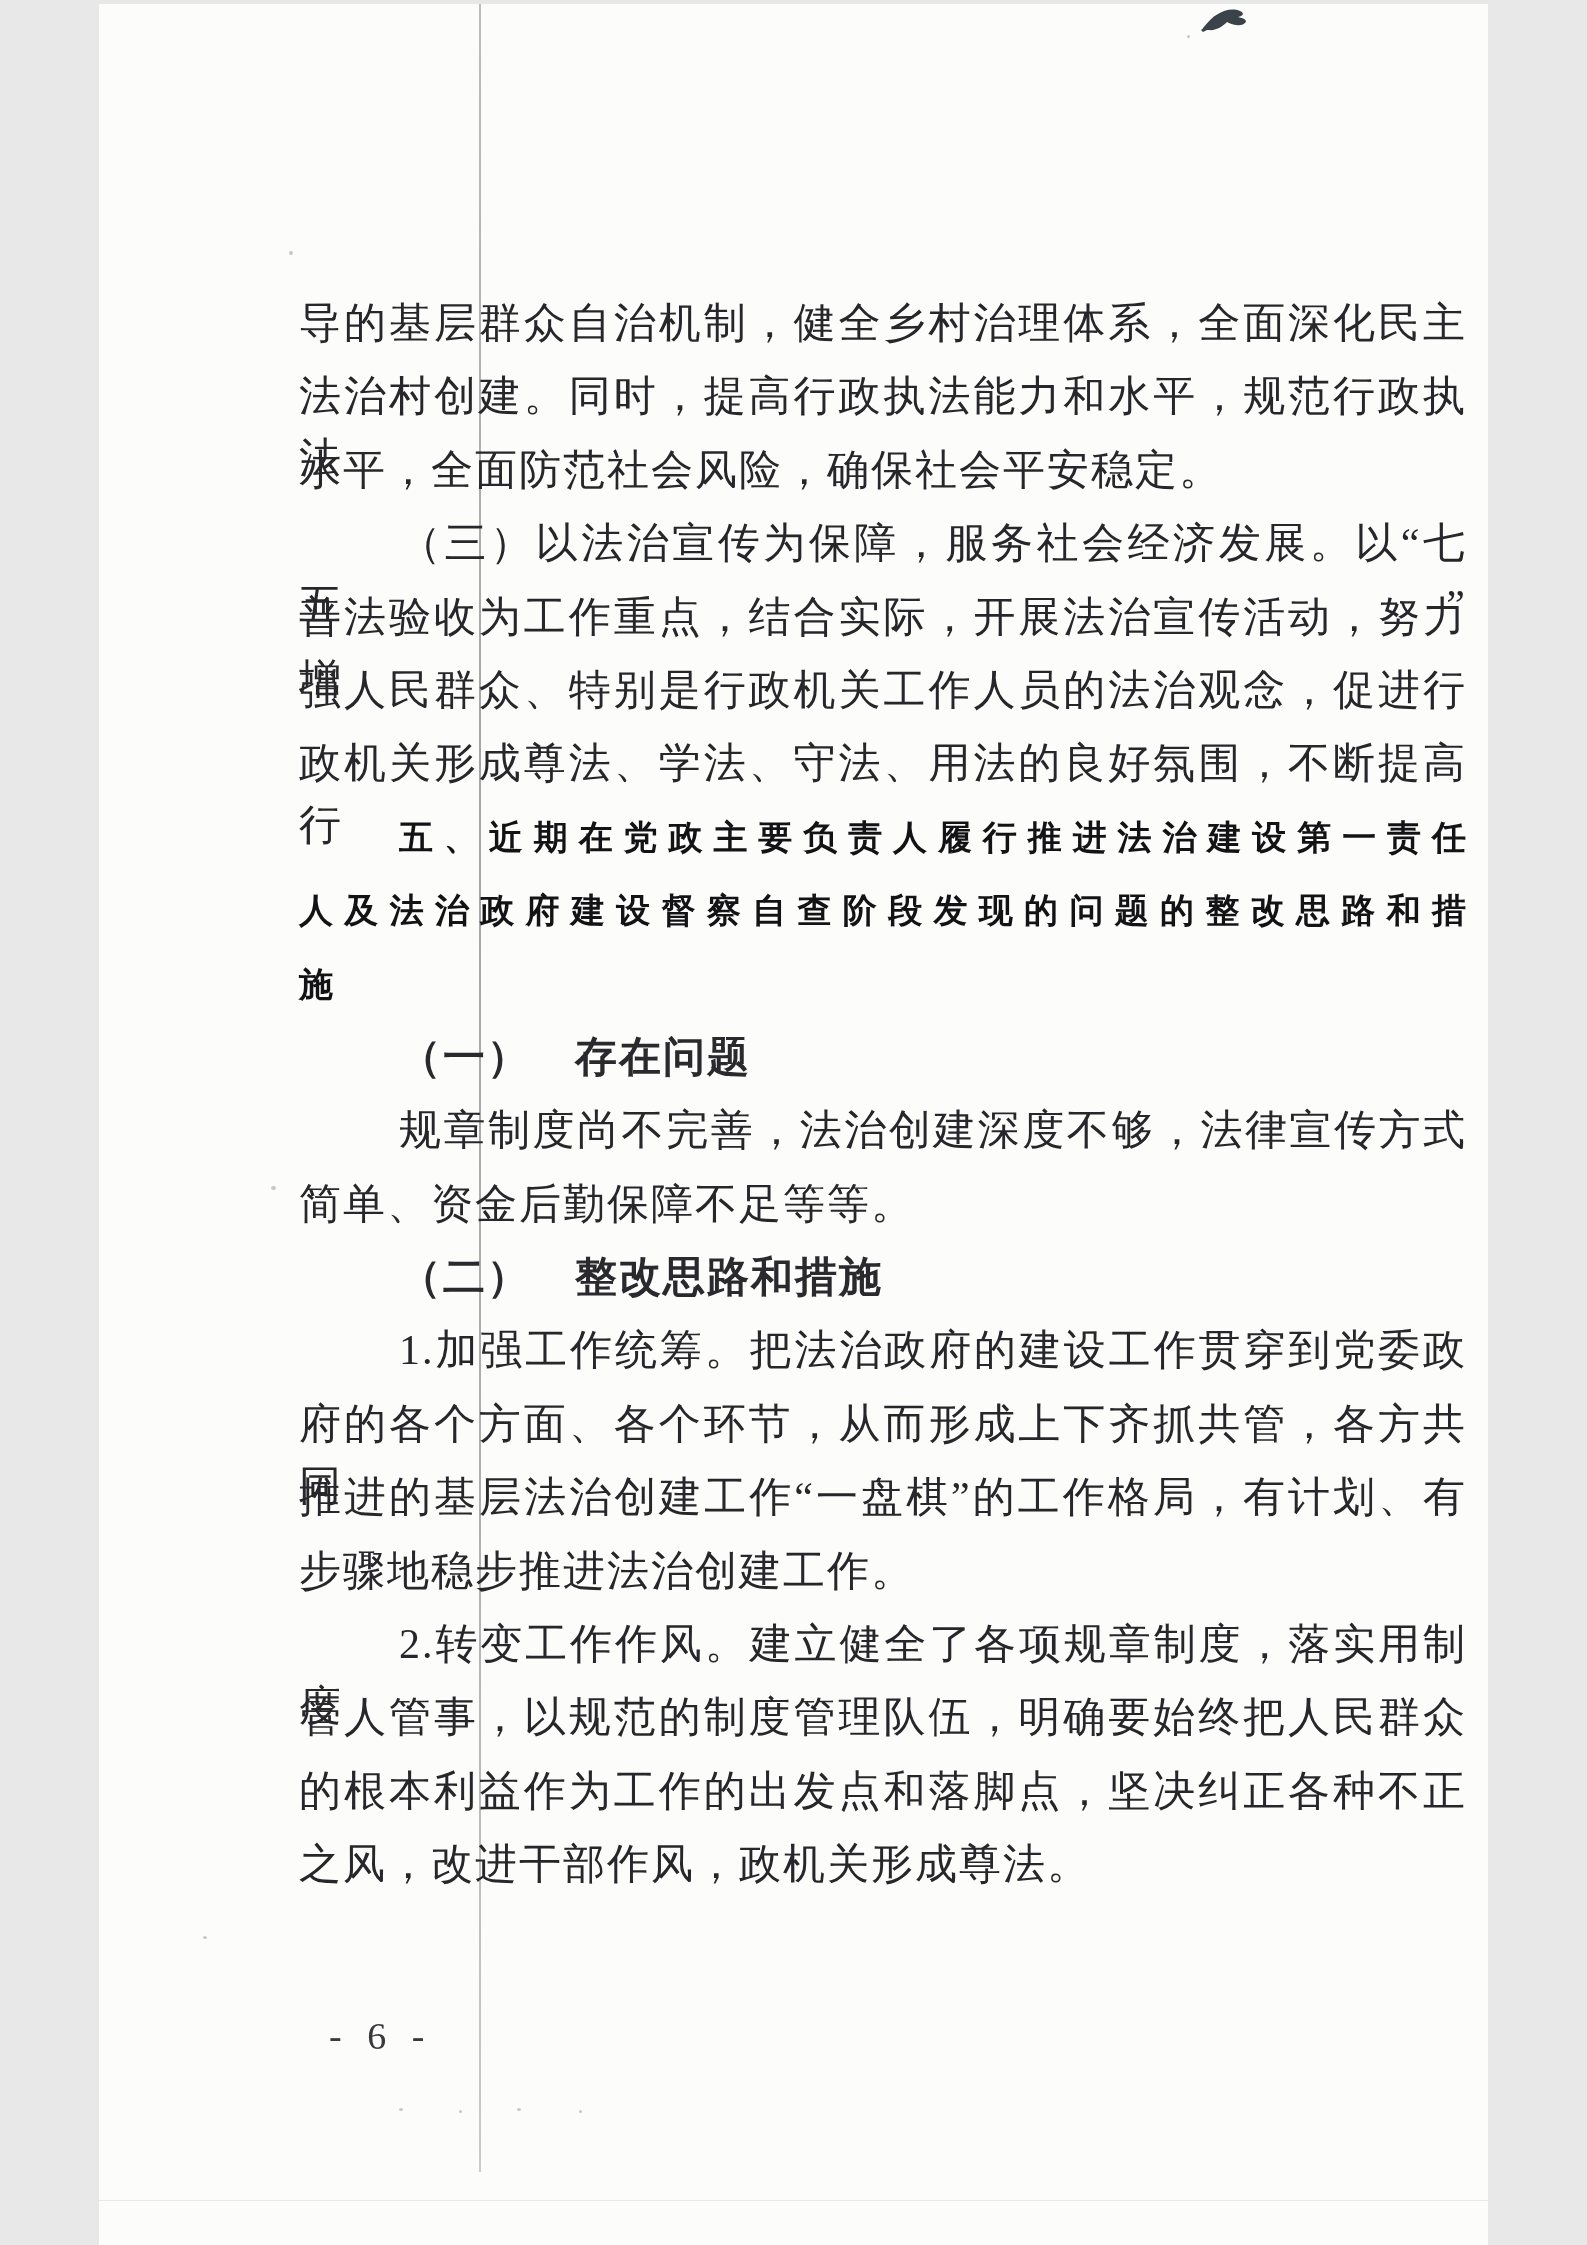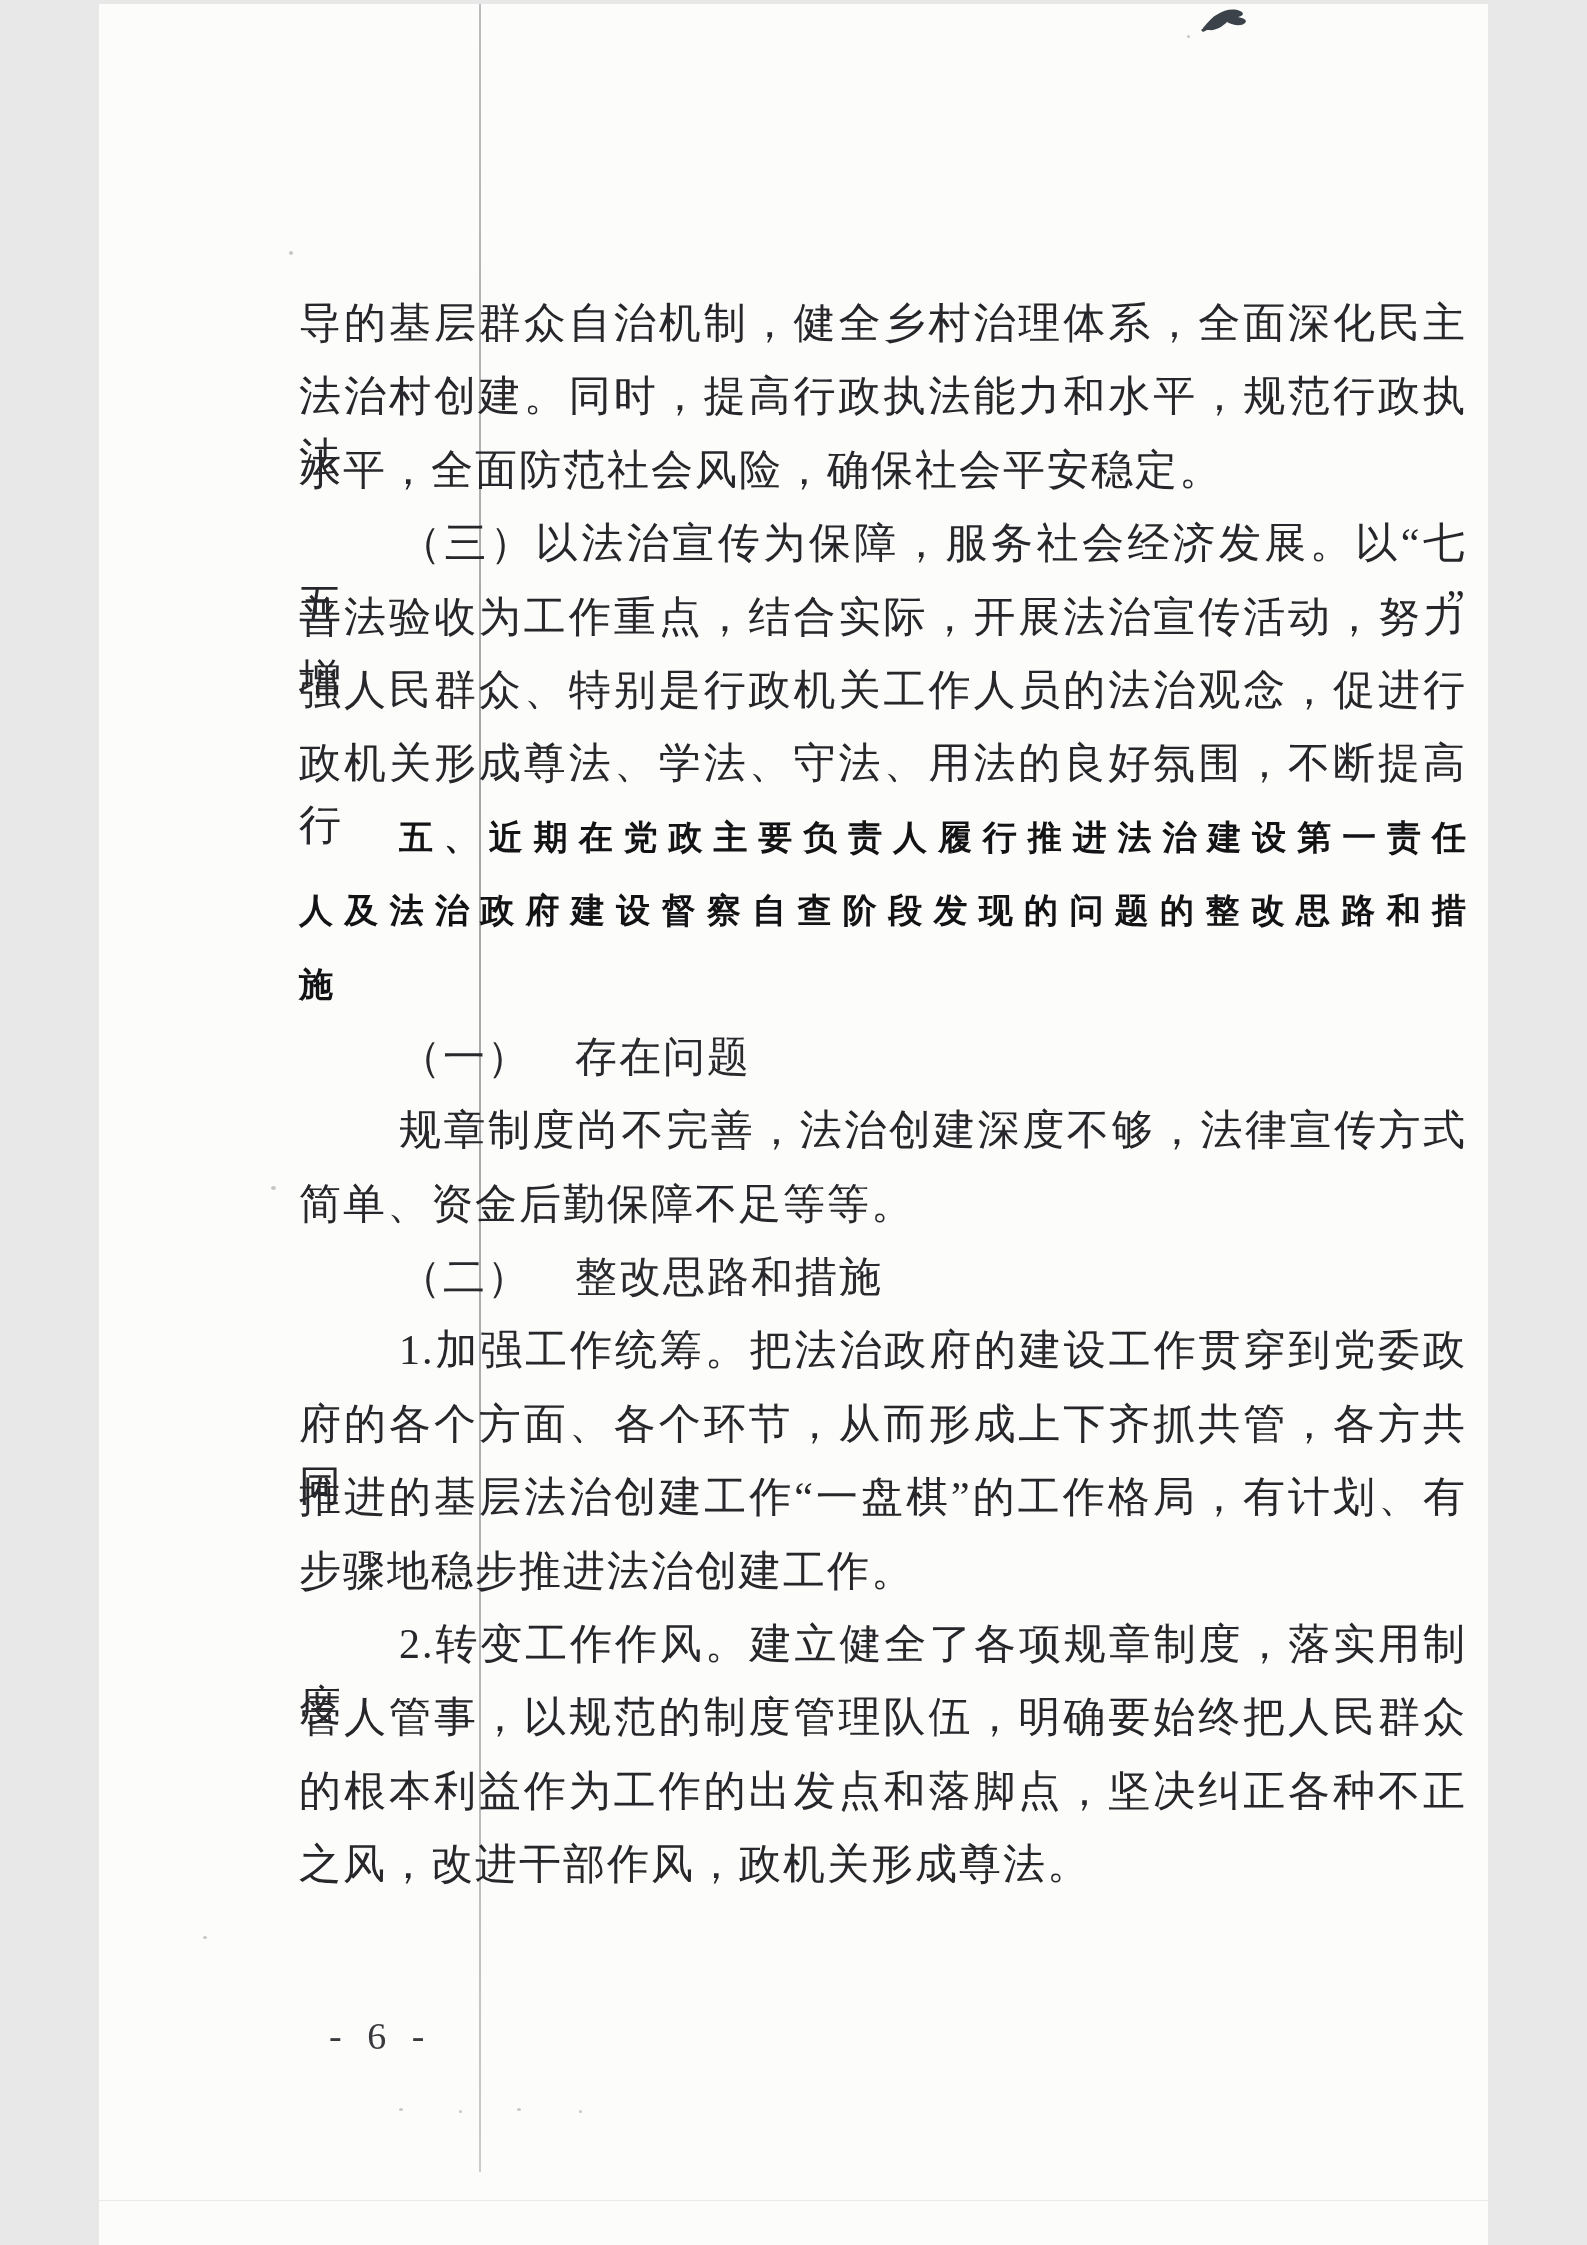--- a/index.html
+++ b/index.html
@@ -34,21 +34,21 @@
   }
   .j{text-align:justify;text-align-last:justify;}
   .ind{text-indent:100px;}
   .h{
     font-family:"Liberation Sans","DejaVu Sans",sans-serif;
     font-weight:700;
     color:#131316;
     font-size:34px;
     letter-spacing:1px;
   }
-  .k{color:#2a2a2e;}
+  .k{color:#2a2a2e;font-weight:bold;}
   .pagenum{
     position:absolute;left:230px;top:2010px;
     font-size:38px;letter-spacing:8px;color:#3a3a3e;
     font-family:"Liberation Serif","DejaVu Serif",serif;
   }
   .smudge{position:absolute;left:1100px;top:3px;width:52px;height:28px;}
   .speck{position:absolute;border-radius:50%;background:#c7c7c7;}
   .sp1{left:190px;top:247px;width:4px;height:4px;}
   .sp2{left:172px;top:1182px;width:5px;height:4px;}
   .sp3{left:1088px;top:31px;width:3px;height:3px;}

